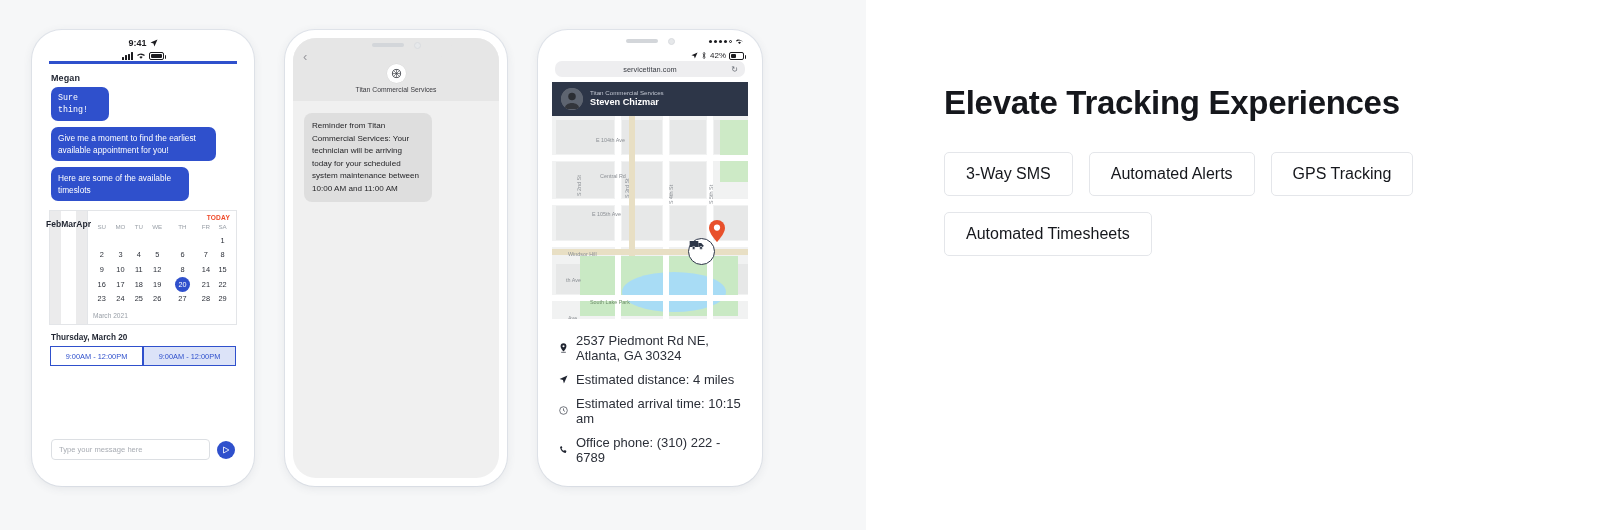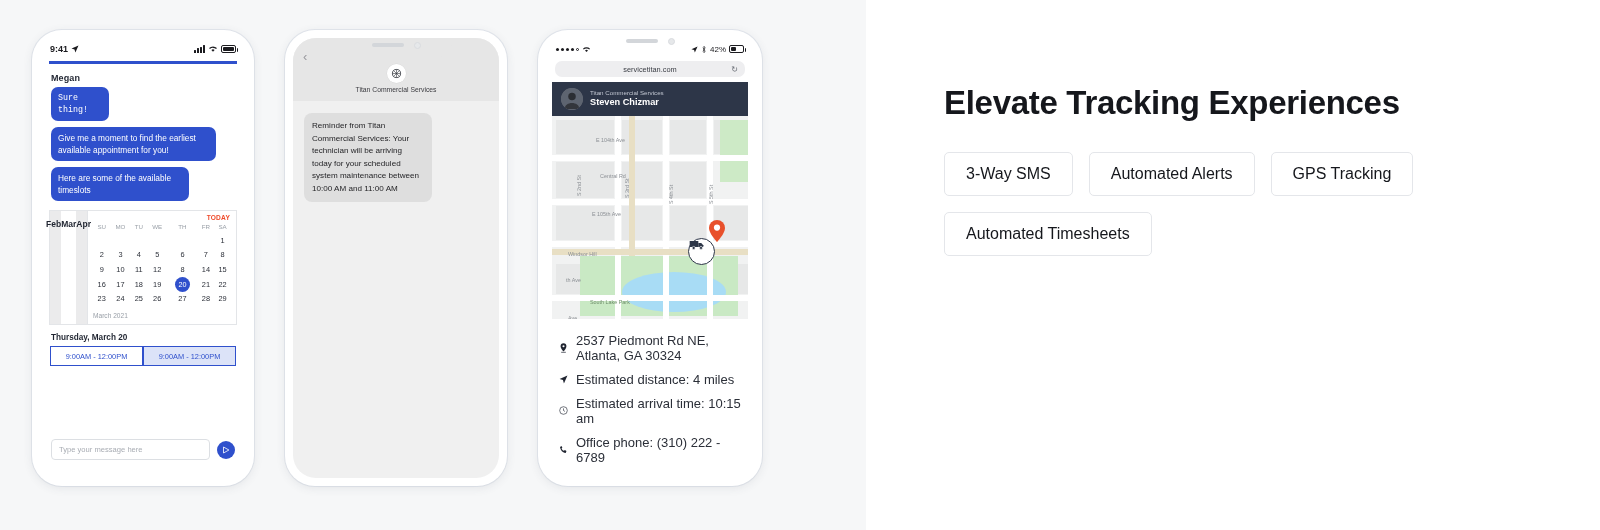--- a/index.html
+++ b/index.html
@@ -33,21 +33,21 @@
   #phone1 { left: 32px; top: 30px; width: 222px; height: 456px; }
   
   #phone2 { left: 285px; top: 30px; width: 222px; height: 456px; }
   
   #phone3 { left: 538px; top: 30px; width: 224px; height: 456px; }
 
   
   .statusbar {
     height: 22px; display: flex; align-items: center;
     justify-content: space-between; padding: 0 10px;
-    font-size: 9px; font-weight: bold; color: #1b1b1f;
+    font-size: 9px; font-weight: bold; color: #1b1b1f; flex-direction: column;
   }
   .sb-left { display: flex; align-items: center; gap: 3px; }
   .sb-right { display: flex; align-items: center; gap: 3px; }
   .sig-bars { display: flex; align-items: flex-end; gap: 1px; height: 8px; }
   .sig-bars i { width: 2px; background: #1b1b1f; display: block; border-radius: .5px; }
   .sig-bars i:nth-child(1){height:3px;} .sig-bars i:nth-child(2){height:5px;}
   .sig-bars i:nth-child(3){height:6.5px;} .sig-bars i:nth-child(4){height:8px;}
   .dots { display: flex; gap: 2px; align-items: center; }
   .dots i { width: 3px; height: 3px; border-radius: 50%; background: #1b1b1f; display: block; }
   .dots i.hollow { background: transparent; border: 1px solid #1b1b1f; }
@@ -333,21 +333,21 @@
       </div>
 
       <div class="phone" id="phone3">
         <div class="phone-inner">
           <div id="p3body">
             <div class="notch-wrap" style="height:20px">
               <div class="notch" style="background:#fff">
                 <span class="speaker"></span>
                 <span class="cam"></span>
               </div>
-              <div class="statusbar" style="position:absolute;left:0;right:0;top:0;">
+              <div class="statusbar" style="position:absolute;left:0;right:0;top:0;align-items:flex-end;">
                 <span class="sb-left">
                   <span class="dots">
                       <i></i>
                       <i></i>
                       <i></i>
                       <i></i>
                       <i class="hollow"></i>
                     </span>
                   <svg width="9" height="7" viewBox="0 0 16 12">
                       <path d="M8 10.5 10.6 7.6a3.9 3.9 0 0 0-5.2 0z" fill="#1b1b1f"></path>

